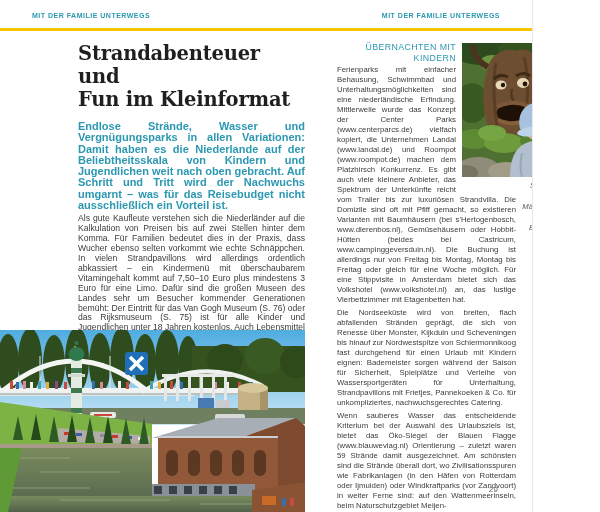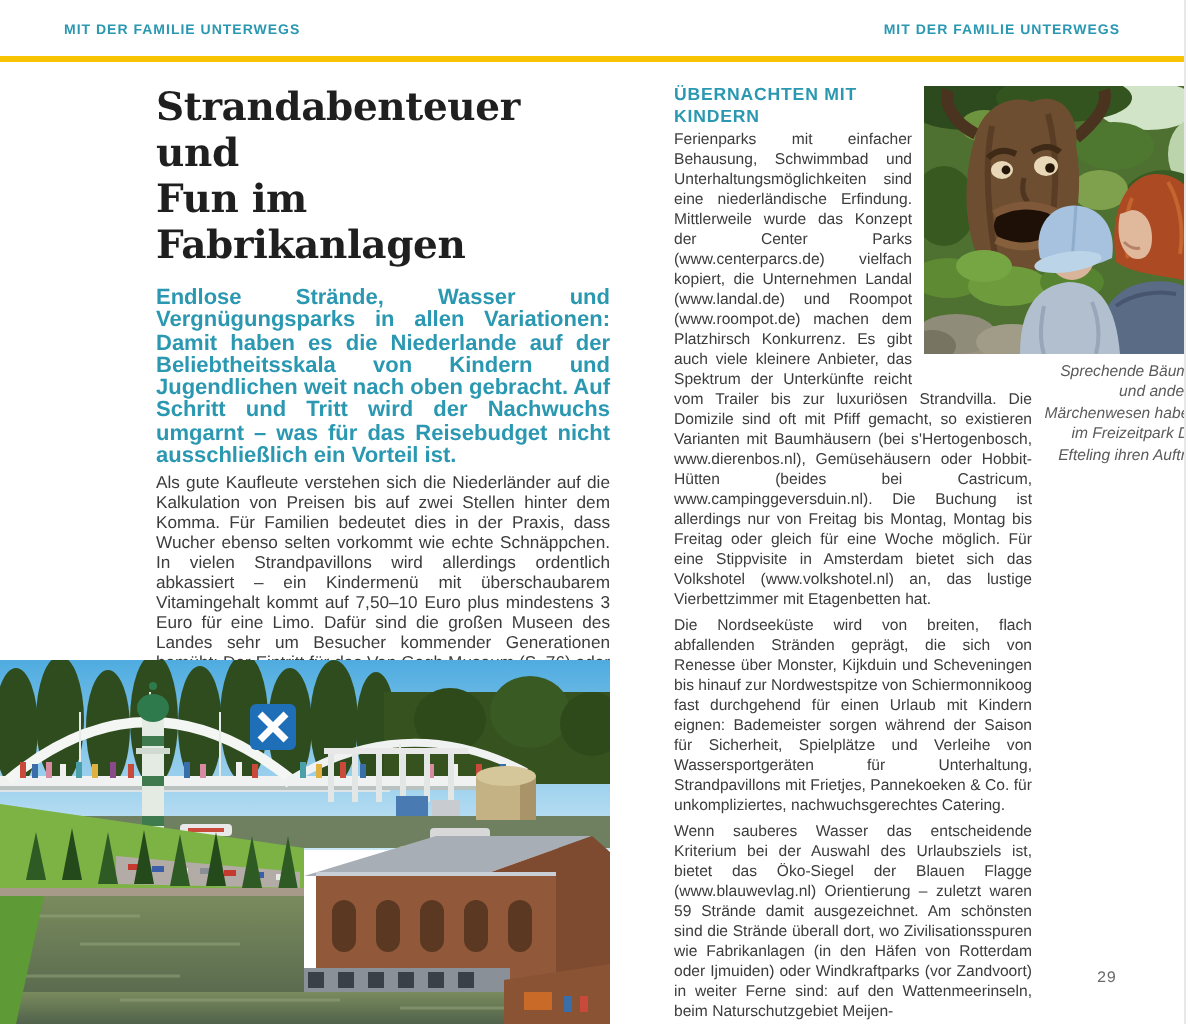--- a/index.html
+++ b/index.html
@@ -1,19 +1,19 @@
 <!DOCTYPE html>
 <html lang="de" style="--teal: #2B98B2; --yellow: #F8C300; --text: #3C3C3C; --caption: #5A5A5A; --title: #1F1F1F;"><head>
 <meta charset="utf-8">
 <style>
   * { margin: 0; padding: 0; box-sizing: border-box; }
   html, body { background: #ffffff; }
   .spread {
     position: relative;
-    width: 592px;
+    width: 532px;
     height: 512px;
     background: #ffffff;
     overflow: hidden;
     font-family: "Liberation Sans", sans-serif;
     outline: 1px solid #e8e8e8;
   }
   
   .running-head {
     position: absolute;
     top: 12px;
@@ -49,23 +49,24 @@
     margin-top: 10px;
     font-size: 11px;
     line-height: 11.3px;
     font-weight: bold;
     color: var(--teal, #2B98B2);
     text-align: justify;
     hyphens: auto;
   }
   .section-heading {
     font-size: 8.8px;
-    font-weight: bold;
+    font-weight: normal;
     letter-spacing: 0.4px;
     color: var(--teal, #2B98B2);
+    text-align: right;
   }
   .left-page .section-heading { margin-top: 9px; }
   .body-text {
     font-size: 8.6px;
     line-height: 9.9px;
     color: var(--text, #3C3C3C);
     text-align: justify;
     hyphens: auto;
   }
   .left-page .body-text { margin-top: 3px; }
@@ -127,21 +128,21 @@
 
 <div class="spread">
 
   <div class="running-head left">MIT DER FAMILIE UNTERWEGS</div>
   <div class="running-head right">MIT DER FAMILIE UNTERWEGS</div>
   <div class="header-rule"></div>
 
   <section class="left-page">
     <h1 class="article-title">
       <span>Strandabenteuer und</span>
-      <span>Fun im Fabrikanlagen</span>
+      <span>Fun im Kleinformat</span>
     </h1>
     <p class="intro">Endlose Strände, Wasser und Vergnügungsparks in allen Variationen: Damit haben es die Niederlande auf der Beliebtheitsskala von Kindern und Jugendlichen weit nach oben gebracht. Auf Schritt und Tritt wird der Nachwuchs umgarnt – was für das Reisebudget nicht ausschließlich ein Vorteil ist.</p>
     <p class="body-text">Als gute Kaufleute verstehen sich die Niederländer auf die Kalkulation von Preisen bis auf zwei Stellen hinter dem Komma. Für Familien bedeutet dies in der Praxis, dass Wucher ebenso selten vorkommt wie echte Schnäppchen. In vielen Strandpavillons wird allerdings ordentlich abkassiert – ein Kindermenü mit überschaubarem Vitamingehalt kommt auf 7,50–10 Euro plus mindestens 3 Euro für eine Limo. Dafür sind die großen Museen des Landes sehr um Besucher kommender Generationen bemüht: Der Eintritt für das Van Gogh Museum (S. 76) oder das Rijksmuseum (S. 75) ist für alle Kinder und Jugendlichen unter 18 Jahren kostenlos. Auch Lebensmittel sind in den Niederlanden eher günstig – vor allem, wenn man auf dem Wochenmarkt einkauft oder bei Albert Heijn und Konsorten.</p>
     <p class="caption caption-left">Die Niederlande im Kleinformat: Madurodam bei Den Haag</p>
   </section>
 
   <figure class="photo-left">
     <svg viewBox="0 0 305 182" width="305" height="182" preserveAspectRatio="none">
       <defs>
         <linearGradient id="sky" x1="0" y1="0" x2="0" y2="1">

